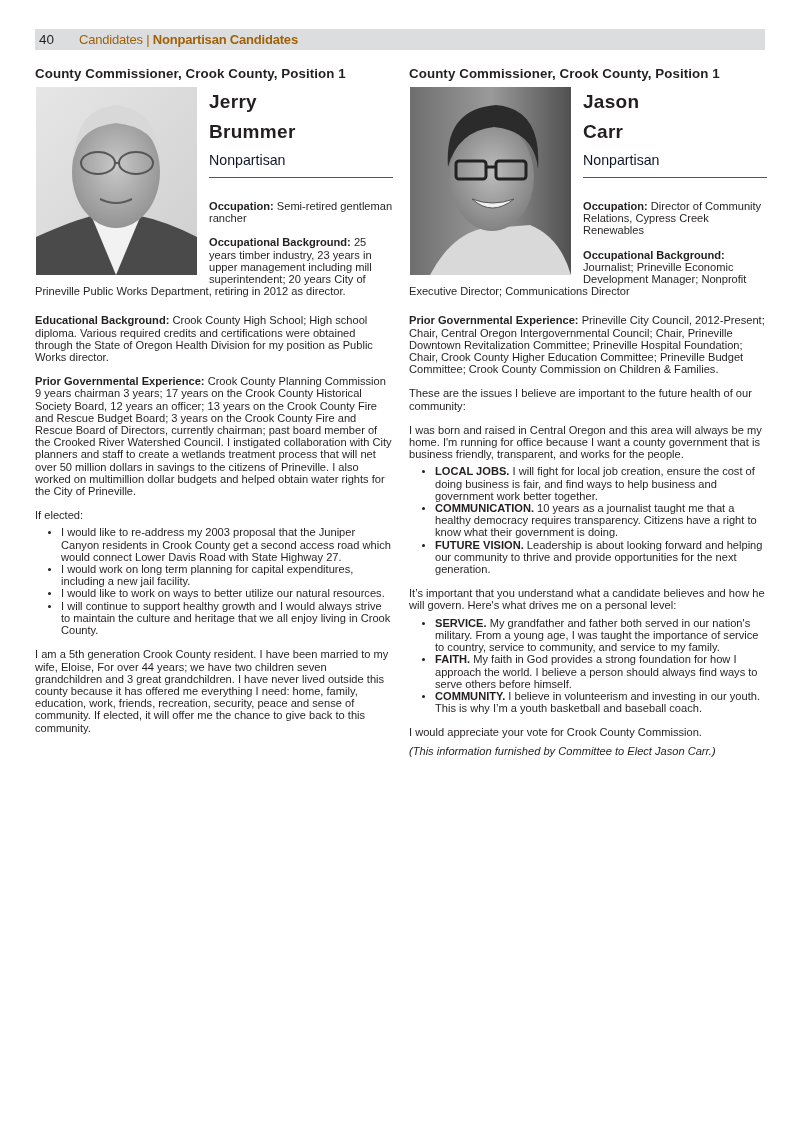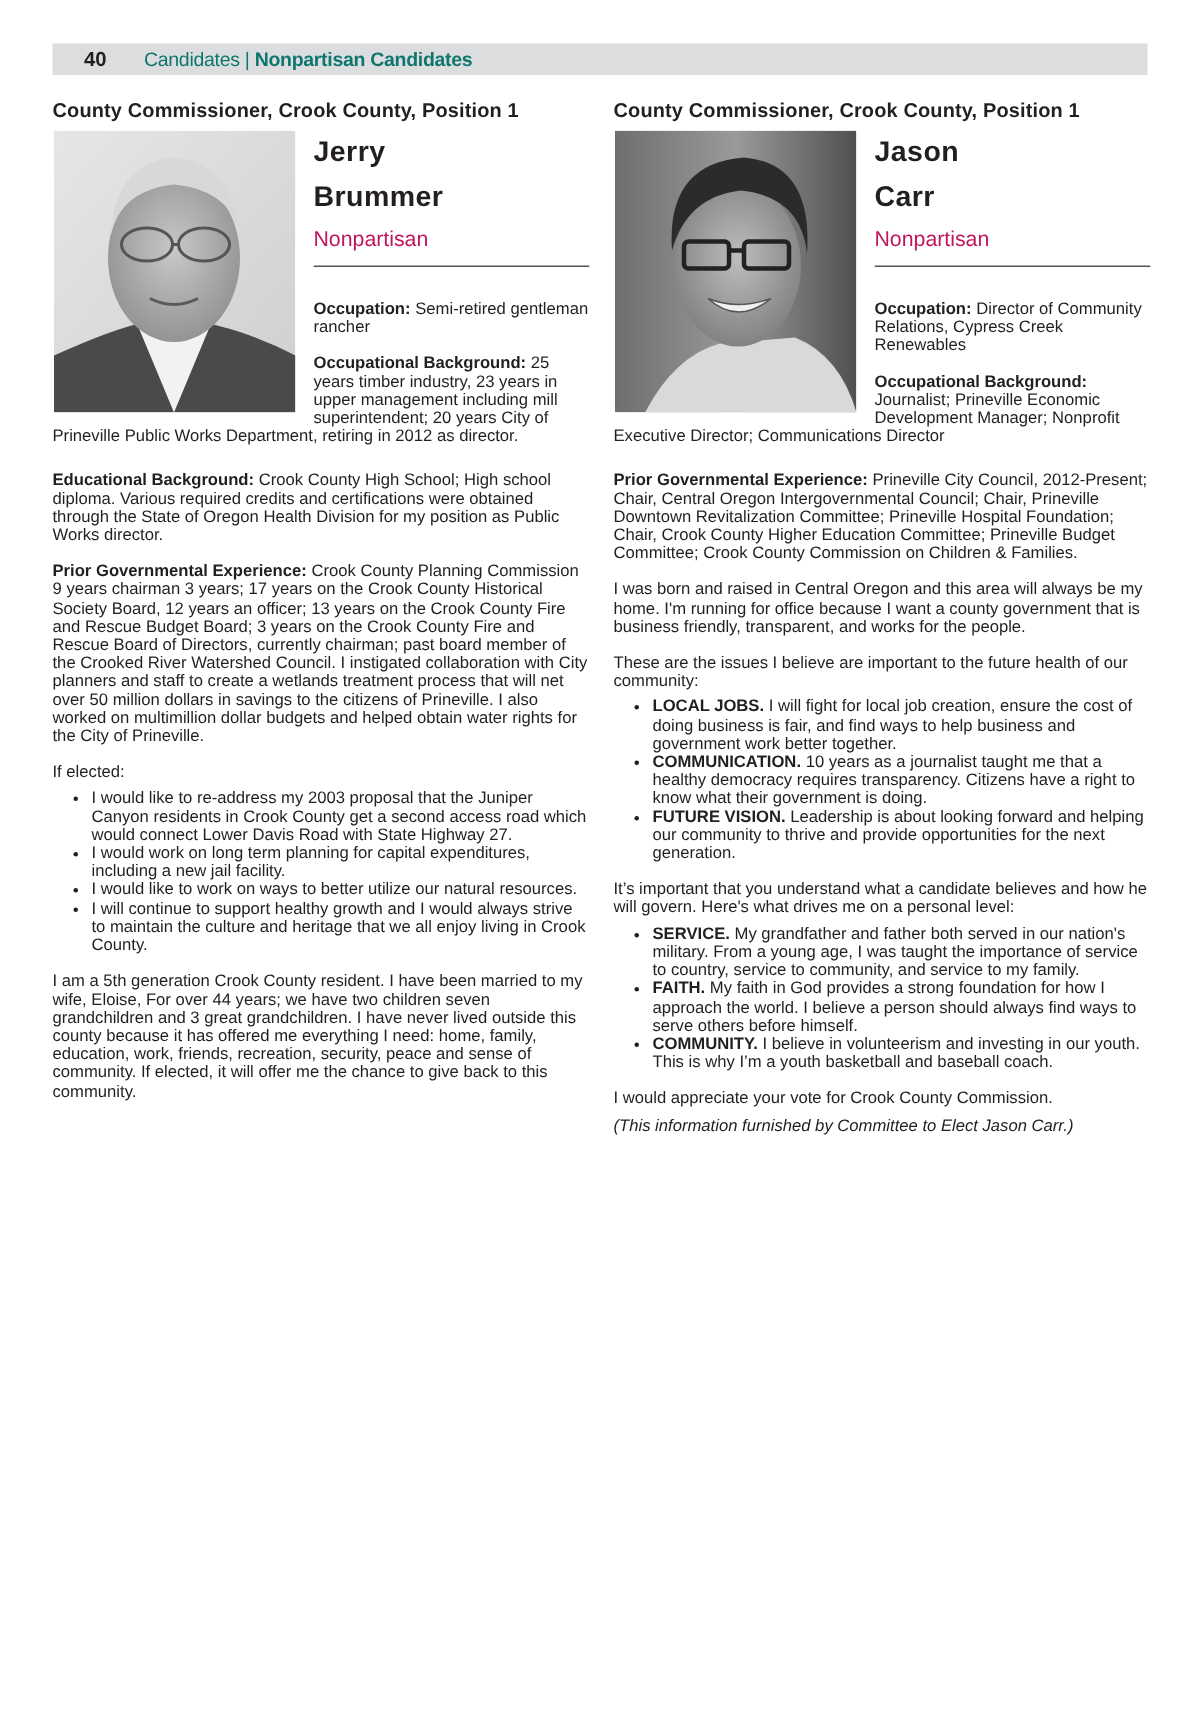--- a/index.html
+++ b/index.html
@@ -5,39 +5,39 @@
   html, body { margin: 0; padding: 0; background: #ffffff; }
   body {
     width: 800px; height: 1147px; position: relative; overflow: hidden;
     font-family: "Liberation Sans", sans-serif; color: #231f20;
   }
   .header-bar {
     position: absolute; left: 35px; top: 29px; width: 730px; height: 21px;
     background: #dcdddf; display: flex; align-items: center;
     font-family: "Liberation Sans", sans-serif; font-size: 13px;
   }
-  .header-bar .page-num { font-weight: bold; margin-left: 21px; width: 40px; font-size: 13.5px; }
-  .header-bar .section { color: #0f766e; font-stretch: condensed; letter-spacing: -0.2px; }
+  .header-bar .page-num { font-weight: normal; margin-left: 4px; width: 40px; font-size: 13.5px; }
+  .header-bar .section { color: #a16207; font-stretch: condensed; letter-spacing: -0.2px; }
   .header-bar .section b { font-weight: bold; }
 
   .col { position: absolute; top: 66px; width: 358px; font-size: 11.1px; line-height: 12.2px; }
   .col.left { left: 35px; }
   .col.right { left: 409px; width: 358px; }
 
   .office-title { font-weight: bold; font-size: 13.3px; line-height: 16px; margin: 0 0 5px 0; letter-spacing: 0.1px; white-space: nowrap; }
 
   .photo {
     float: left; width: 161px; height: 188px; margin: 0 12px 1px 1px;
     position: relative; overflow: hidden;
   }
   .photo svg { display: block; width: 100%; height: 100%; }
 
   .name-block { overflow: hidden; }
   .cand-name { font-weight: bold; font-size: 19px; line-height: 30px; margin: 0; letter-spacing: 0.3px; }
-  .party { font-size: 14.2px; line-height: 18px; margin: 4px 0 8px 0; color: #be185d; }
+  .party { font-size: 14.2px; line-height: 18px; margin: 4px 0 8px 0; color: #0f172a; }
   .divider { border: 0; border-top: 1.3px solid #555; margin: 0 0 10px 0; }
 
   p { margin: 12px 0 5px 0; }
   .lbl { font-weight: bold; }
   ul { margin: 4px 0 6px 0; padding-left: 26px; }
   ul li { margin: 0; padding-left: 0; }
   ul li::marker { font-size: 10px; }
   .furnished { font-style: italic; margin-top: 6px; }
   .clear { clear: both; }
 </style>
@@ -151,22 +151,22 @@
   </p>
   <p>
     <span class="lbl">Occupational Background:</span>
     <span>Journalist; Prineville Economic Development Manager; Nonprofit Executive Director; Communications Director</span>
   </p>
   <div class="clear"></div>
   <p>
     <span class="lbl">Prior Governmental Experience:</span>
     <span>Prineville City Council, 2012-Present; Chair, Central Oregon Intergovernmental Council; Chair, Prineville Downtown Revitalization Committee; Prineville Hospital Foundation; Chair, Crook County Higher Education Committee; Prineville Budget Committee; Crook County Commission on Children &amp; Families.</span>
   </p>
+  <p>These are the issues I believe are important to the future health of our community:</p>
   <p>I was born and raised in Central Oregon and this area will always be my home. I'm running for office because I want a county government that is business friendly, transparent, and works for the people.</p>
-  <p>These are the issues I believe are important to the future health of our community:</p>
   <ul>
     <li><b>LOCAL JOBS.</b> <span>I will fight for local job creation, ensure the cost of doing business is fair, and find ways to help business and government work better together.</span></li>
     <li><b>COMMUNICATION.</b> <span>10 years as a journalist taught me that a healthy democracy requires transparency. Citizens have a right to know what their government is doing.</span></li>
     <li><b>FUTURE VISION.</b> <span>Leadership is about looking forward and helping our community to thrive and provide opportunities for the next generation.</span></li>
   </ul>
   <p>It’s important that you understand what a candidate believes and how he will govern. Here's what drives me on a personal level:</p>
   <ul>
     <li><b>SERVICE.</b> <span>My grandfather and father both served in our nation's military. From a young age, I was taught the importance of service to country, service to community, and service to my family.</span></li>
     <li><b>FAITH.</b> <span>My faith in God provides a strong foundation for how I approach the world. I believe a person should always find ways to serve others before himself.</span></li>
     <li><b>COMMUNITY.</b> <span>I believe in volunteerism and investing in our youth. This is why I’m a youth basketball and baseball coach.</span></li>

